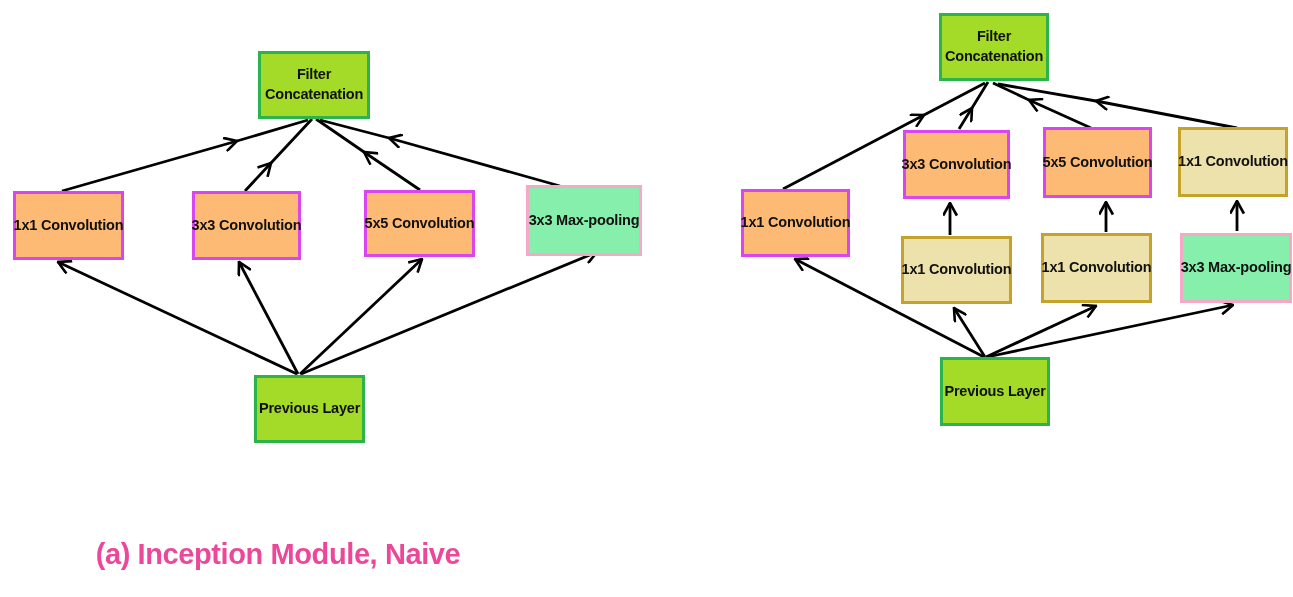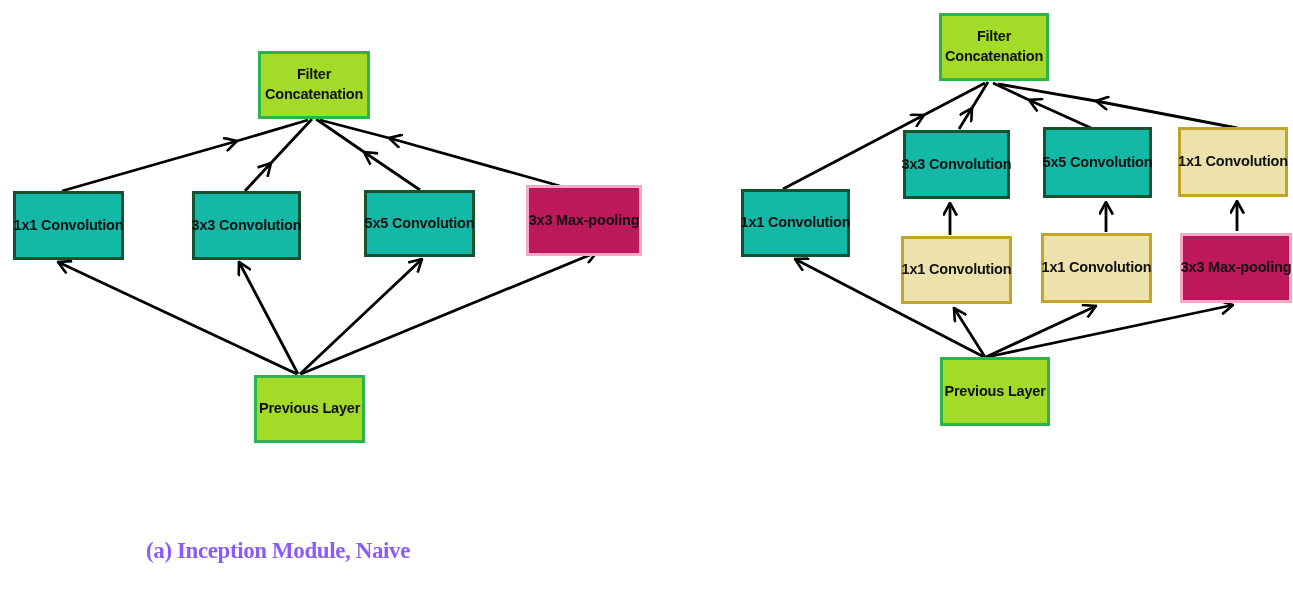--- a/index.html
+++ b/index.html
@@ -38,40 +38,39 @@
     white-space: nowrap;
   }
   .node.wrap {
     white-space: normal;
   }
   .node.green {
     background: #A3DB28;
     border: 3px solid #2CB34C;
   }
   .node.blue {
-    background: #14b8a6;
-    border: 3px solid #14532d;
+    background: #fdba74;
+    border: 3px solid #d946ef;
   }
   .node.pink {
-    background: #be185d;
+    background: #86efac;
     border: 3px solid #F5A8C8;
   }
   .node.tan {
     background: #EDE1AC;
     border: 3px solid #C4A32B;
   }
   .caption {
     position: absolute;
     transform: translateX(-50%);
     font-weight: bold;
-    font-size: 23px;
+    font-size: 29px;
     letter-spacing: -0.4px;
-    color: #8b5cf6;
+    color: #ec4899;
     white-space: nowrap;
-    font-family: Liberation Serif, serif;
   }
 </style>
 </head>
 <body>
 
 <div class="canvas">
 
   <svg class="arrow-layer" width="1293" height="597" viewBox="0 0 1293 597">
     <defs>
       <marker id="barb" viewBox="0 0 12 12" refX="11" refY="6" markerWidth="15" markerHeight="15" markerUnits="userSpaceOnUse" orient="auto">

